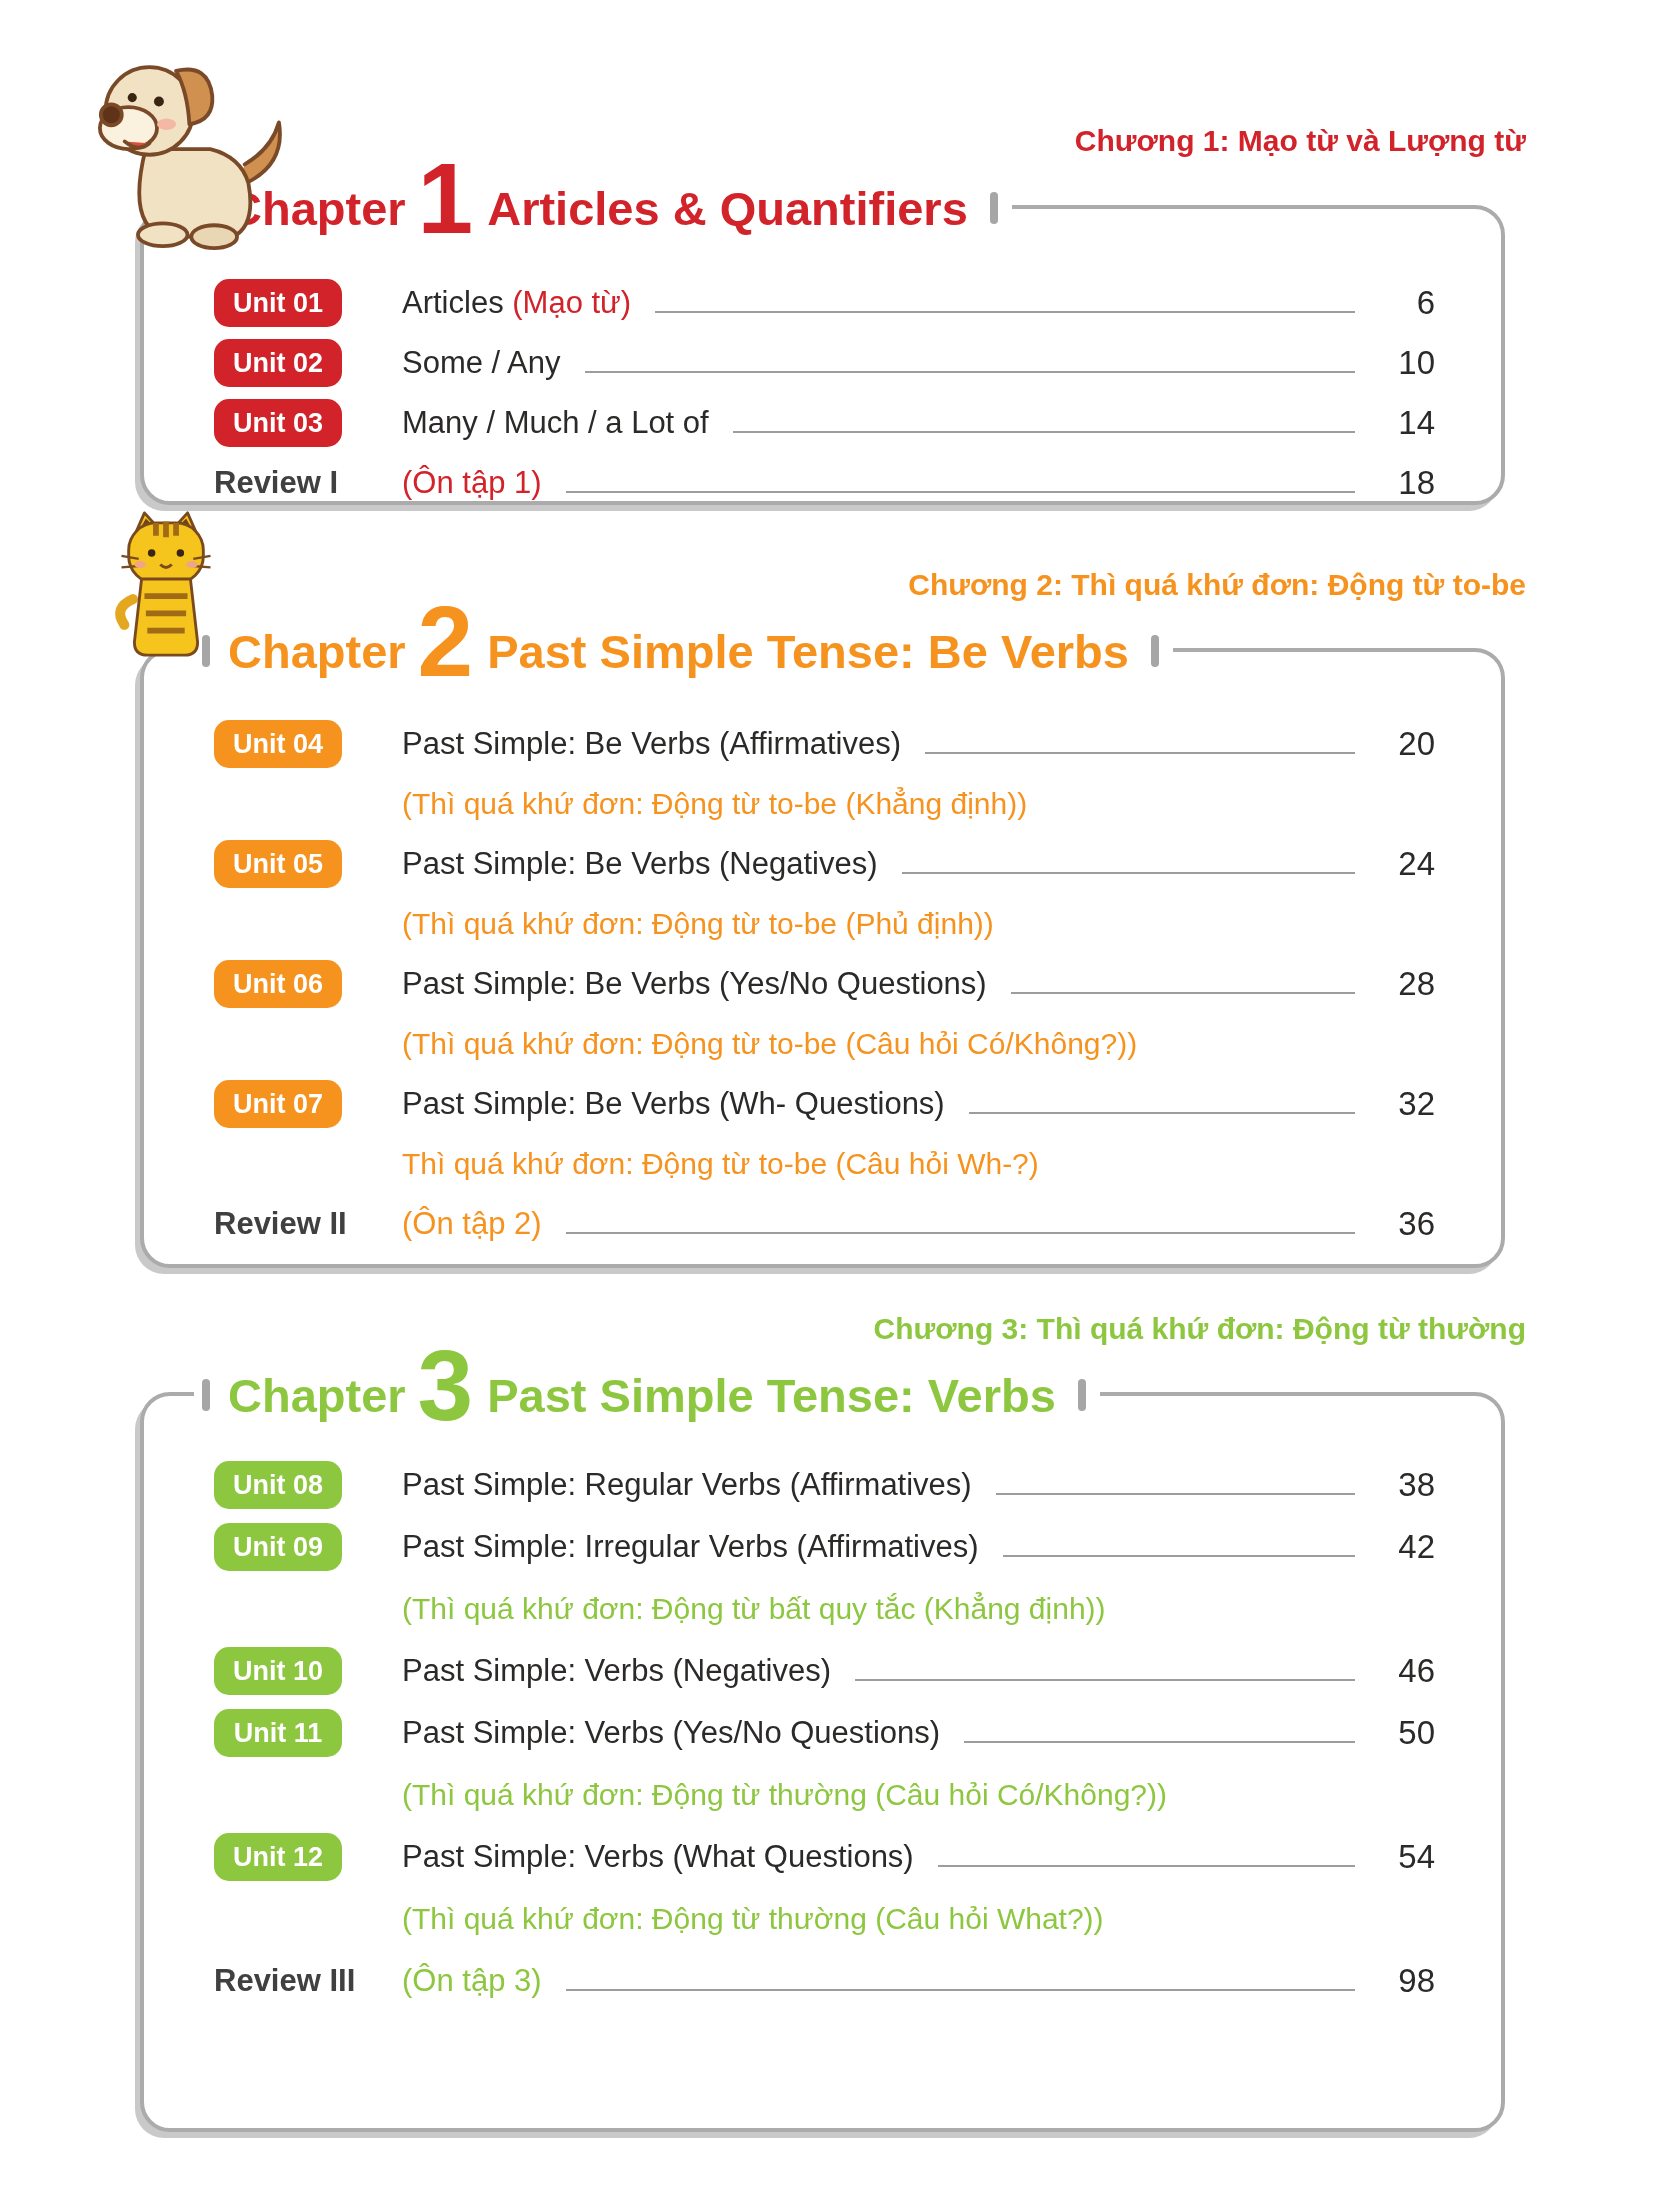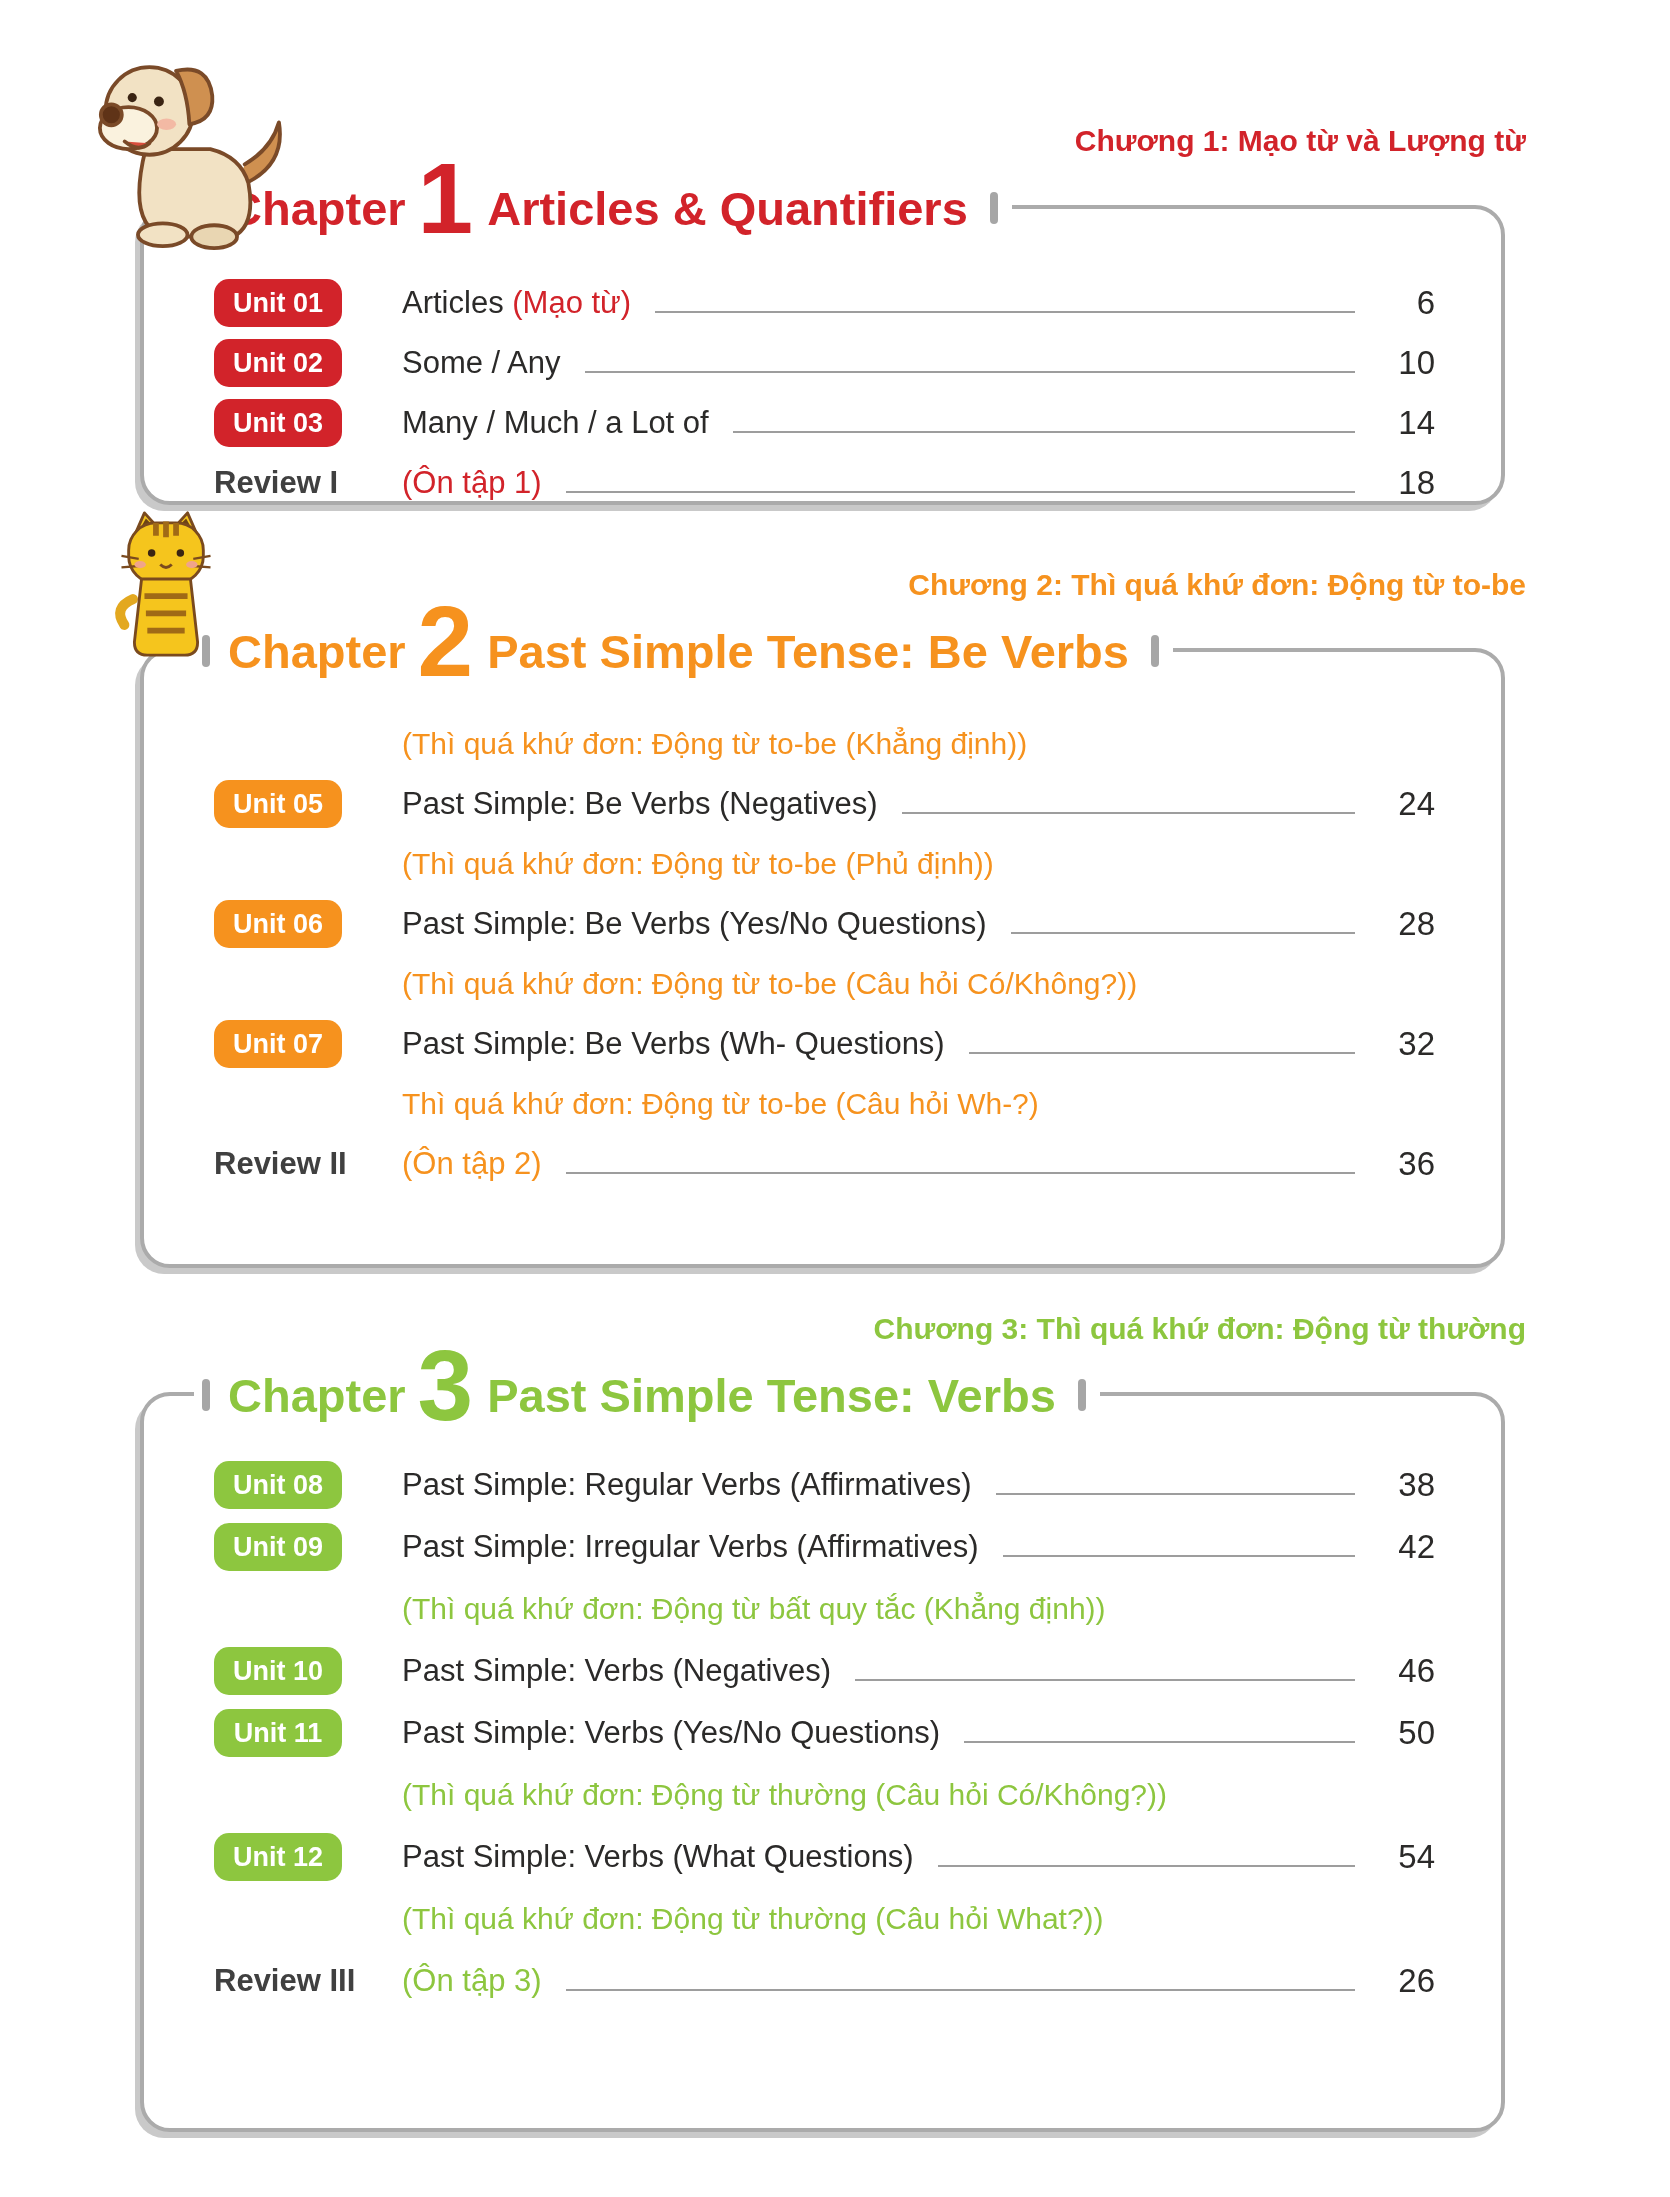--- a/index.html
+++ b/index.html
@@ -157,20 +157,28 @@
       <div class="vi-label">Chương 2: Thì quá khứ đơn: Động từ to-be</div>
       <div class="box">
         <div class="heading">
           <span class="tick left"></span>
           <span class="ch-word">Chapter</span>
           <span class="ch-num">2</span>
           <span class="ch-title">Past Simple Tense: Be Verbs</span>
           <span class="tick right"></span>
         </div>
         <div class="rows">
+          <div class="row unit">
+            <span class="badge-cell">
+              <span class="badge">Unit 04</span>
+            </span>
+            <span class="title">Past Simple: Be Verbs (Affirmatives)</span>
+            <span class="leader"></span>
+            <span class="page">20</span>
+          </div>
           <div class="row sub">
             <span class="badge-cell"></span>
             <span class="sub-text">(Thì quá khứ đơn: Động từ to-be (Khẳng định))</span>
           </div>
           <div class="row unit">
             <span class="badge-cell">
               <span class="badge">Unit 05</span>
             </span>
             <span class="title">Past Simple: Be Verbs (Negatives)</span>
             <span class="leader"></span>
@@ -277,18 +285,18 @@
           <div class="row sub">
             <span class="badge-cell"></span>
             <span class="sub-text">(Thì quá khứ đơn: Động từ thường (Câu hỏi What?))</span>
           </div>
           <div class="row review">
             <span class="badge-cell">
               <span class="review-label">Review III</span>
             </span>
             <span class="title"><span class="accent">(Ôn tập 3)</span></span>
             <span class="leader"></span>
-            <span class="page">26</span>
+            <span class="page">98</span>
           </div>
         </div>
       </div>
     </section>
   </div>
 
 </body></html>

